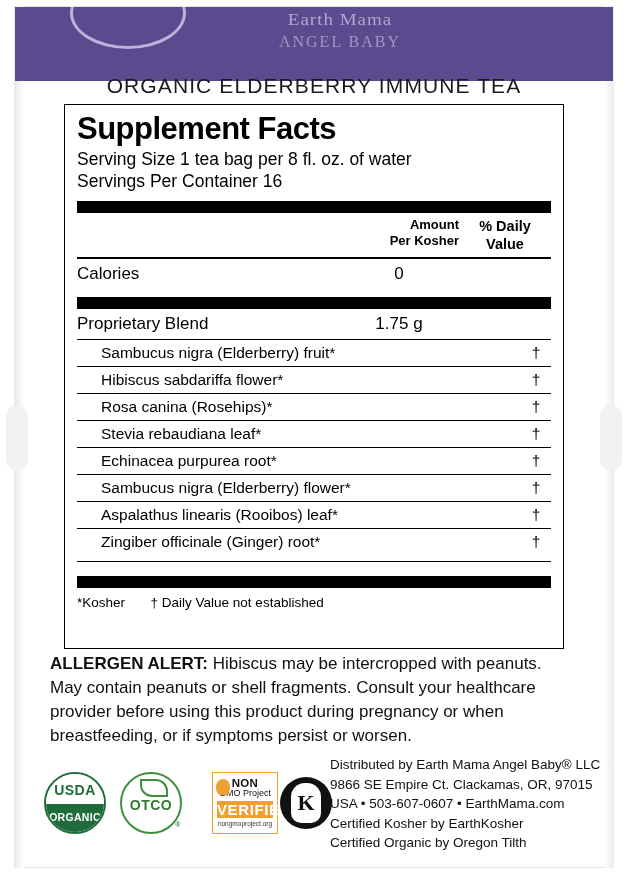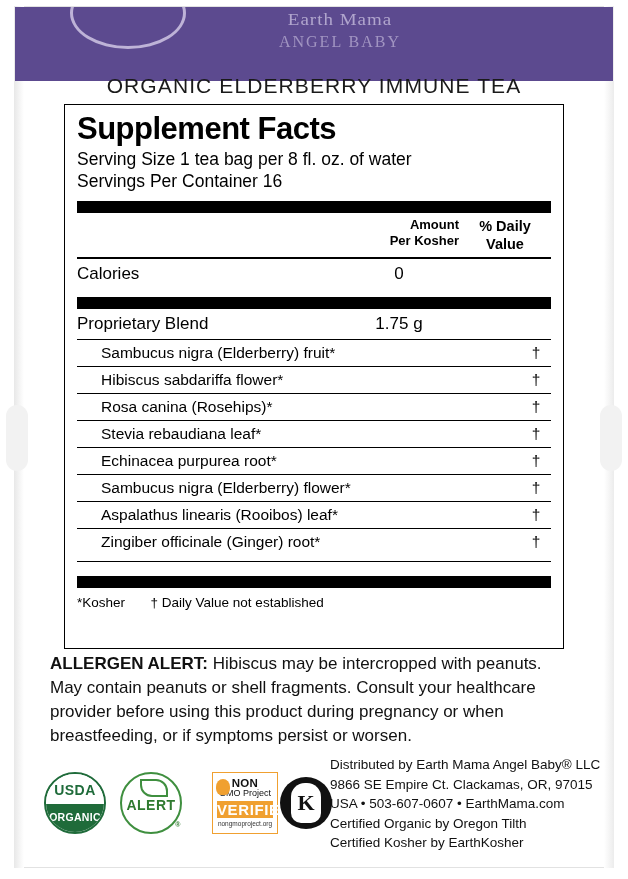--- a/index.html
+++ b/index.html
@@ -457,21 +457,21 @@
   </div>
 
   <div class="seals">
     <div class="seal usda">
       <div class="top">USDA</div>
       <div class="bot">ORGANIC</div>
     </div>
 
     <div class="otco">
       <div class="leaf"></div>
-      <span>ALERT</span>
+      <span>OTCO</span>
       <span class="reg">®</span>
     </div>
 
     <div class="nongmo">
       <div class="bfly"></div>
       <div class="l1">NON</div>
       <div class="l2">GMO
 Project</div>
       <div class="l3">VERIFIED</div>
       <div class="l4">nongmoproject.org</div>
@@ -481,17 +481,17 @@
       <div class="globe">
         <div class="k">K</div>
       </div>
     </div>
   </div>
 
   <div class="distributor">
     <div>Distributed by  Earth Mama Angel Baby® LLC</div>
     <div>9866 SE Empire Ct. Clackamas, OR, 97015</div>
     <div>USA • 503-607-0607 • EarthMama.com</div>
+    <div>Certified Kosher by EarthKosher</div>
     <div>Certified Organic by Oregon Tilth</div>
-    <div>Certified Kosher by EarthKosher</div>
   </div>
 
 </div>
 
 </body></html>

